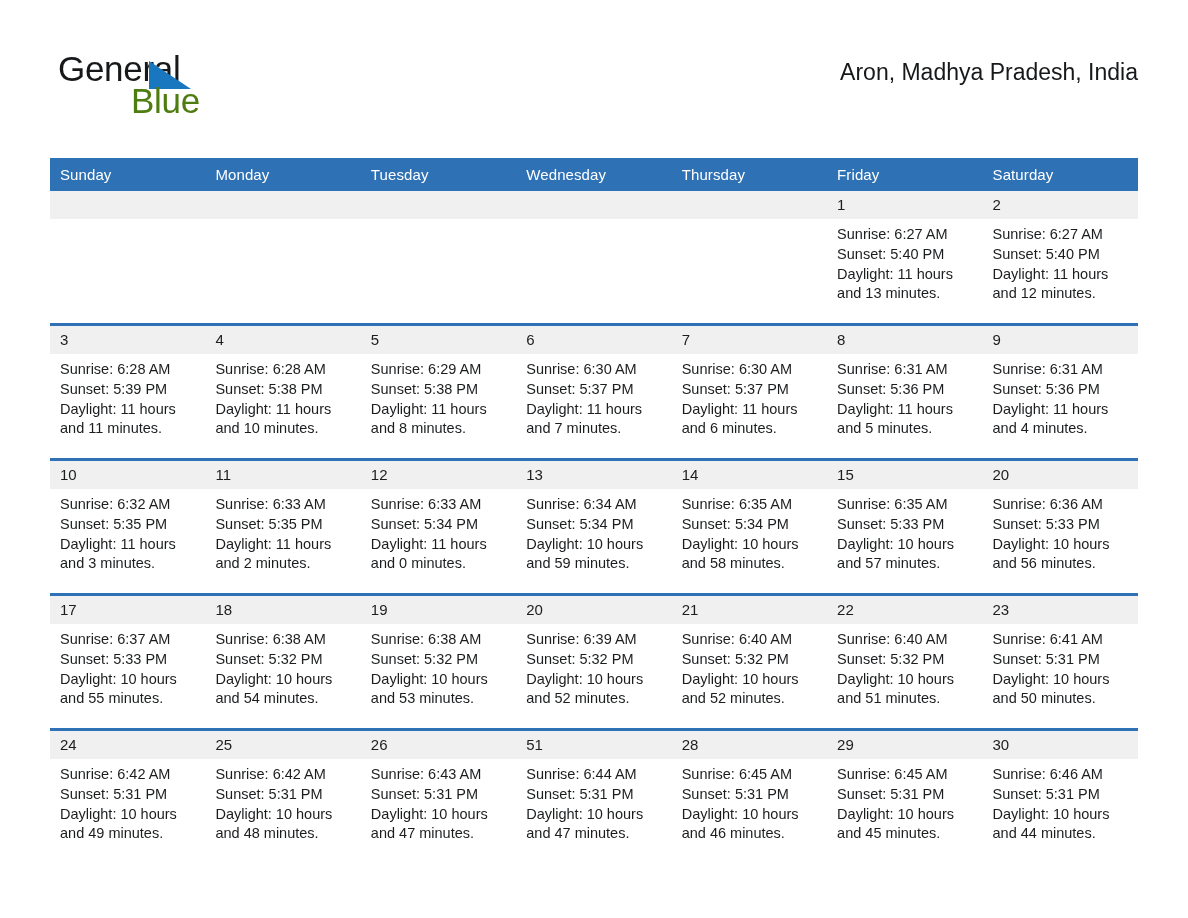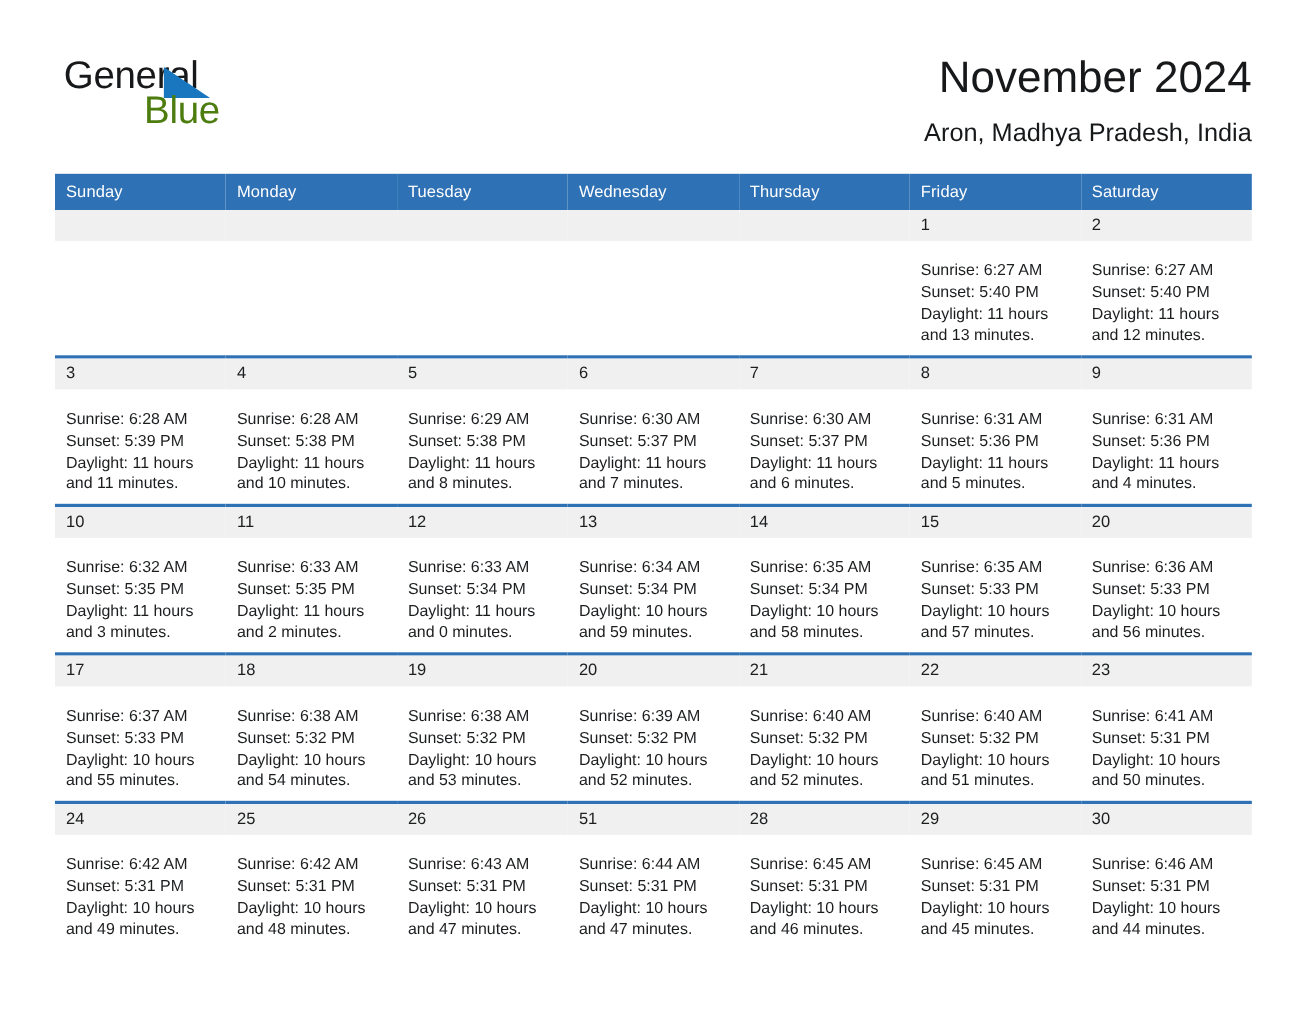--- a/index.html
+++ b/index.html
@@ -127,41 +127,39 @@
     line-height: 28px;
     padding-left: 10px;
     font-size: 15px;
     color: #1b1d1f;
   }
   .cell-info {
     padding: 6px 8px 0 10px;
     font-size: 14.5px;
     line-height: 19.8px;
     color: #1b1d1f;
-    margin-top: 12px;
   }
   .cell-info div {
     white-space: nowrap;
   }
 </style>
 </head>
 <body>
 
 <div class="page">
 
   <div class="header">
 
     <div class="logo">
       <span class="logo-general">General</span>
       <span class="logo-triangle"></span>
       <span class="logo-blue">Blue</span>
     </div>
 
     <div class="title-block">
-      <h1 class="month-title">November 2024</h1>
       <div class="location">Aron, Madhya Pradesh, India</div>
     </div>
 
   </div>
 
   <table class="calendar">
     <thead>
       <tr>
         <th>Sunday</th>
         <th>Monday</th>

